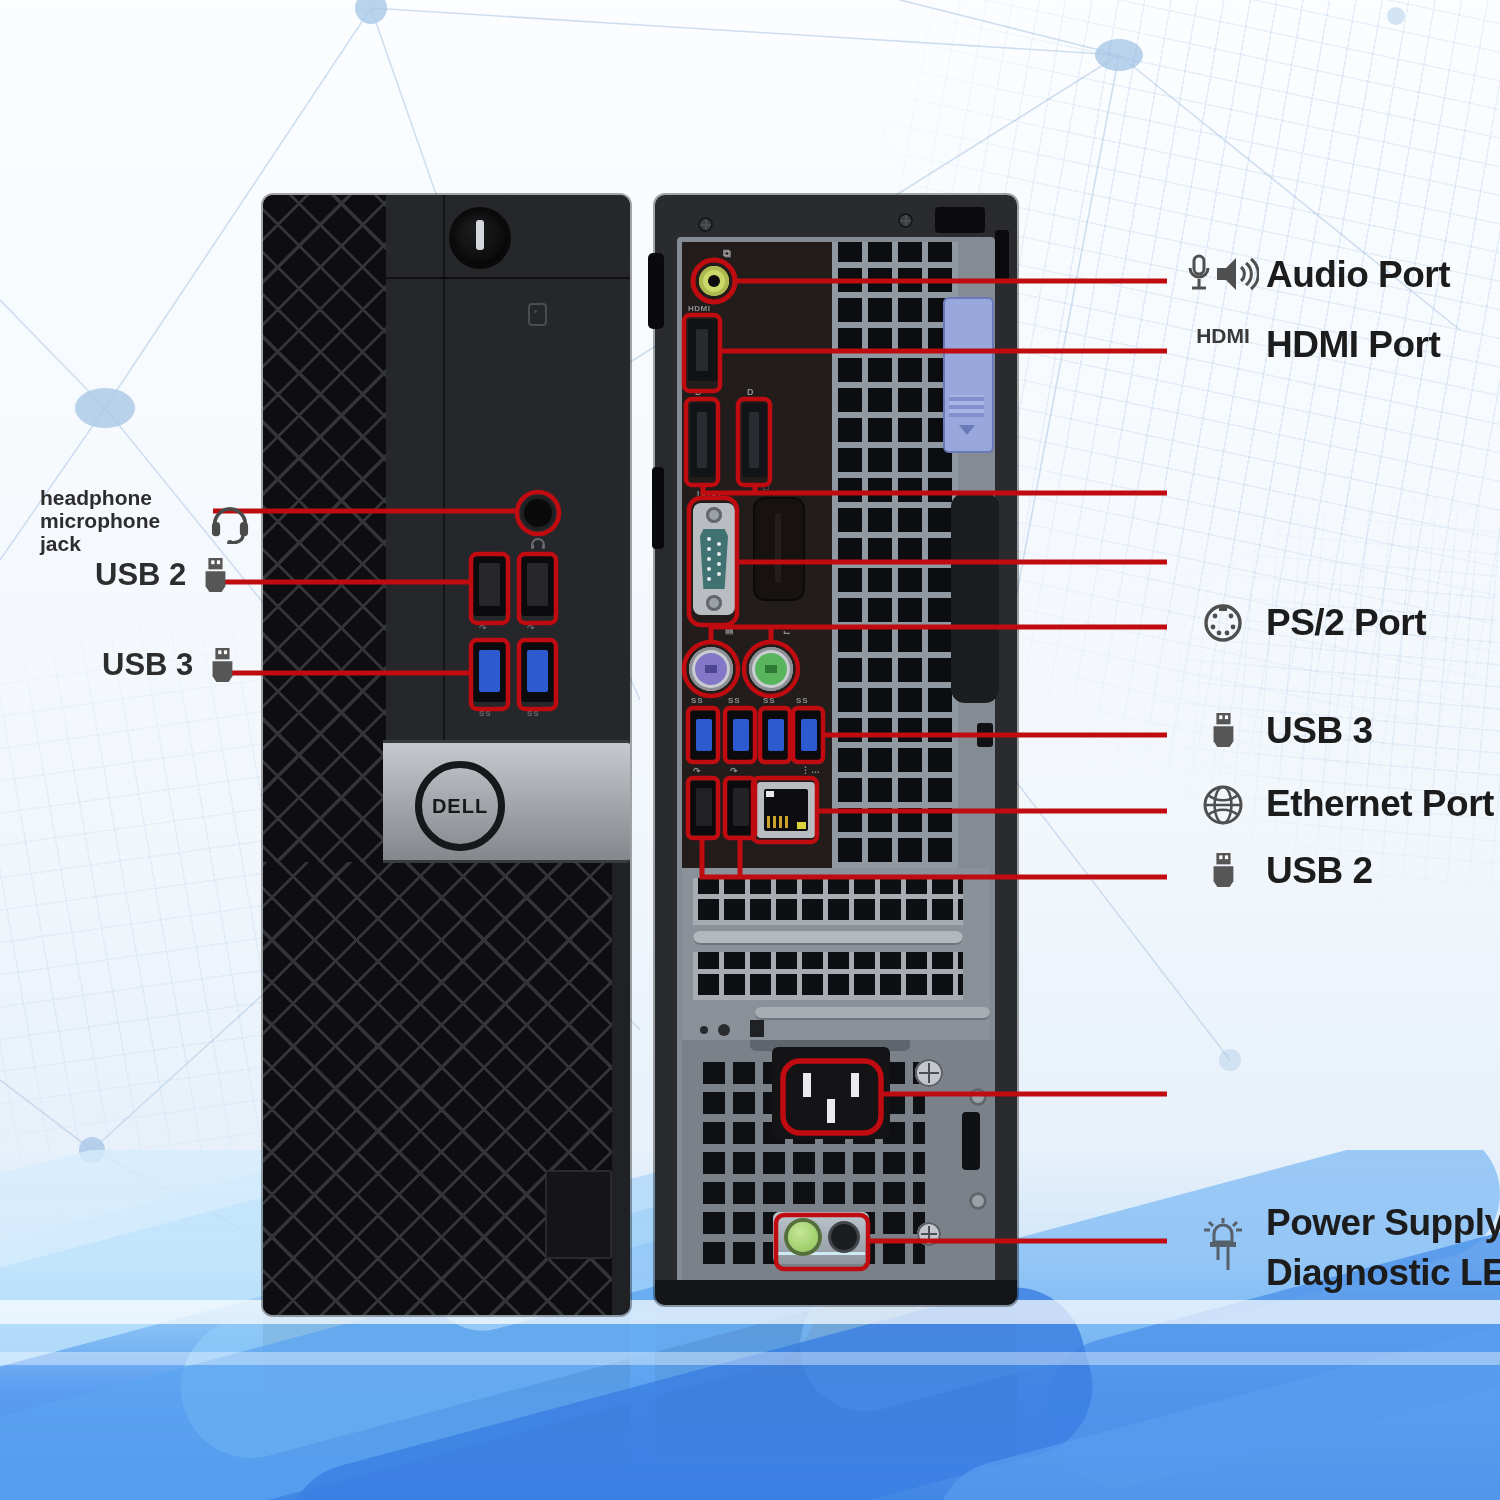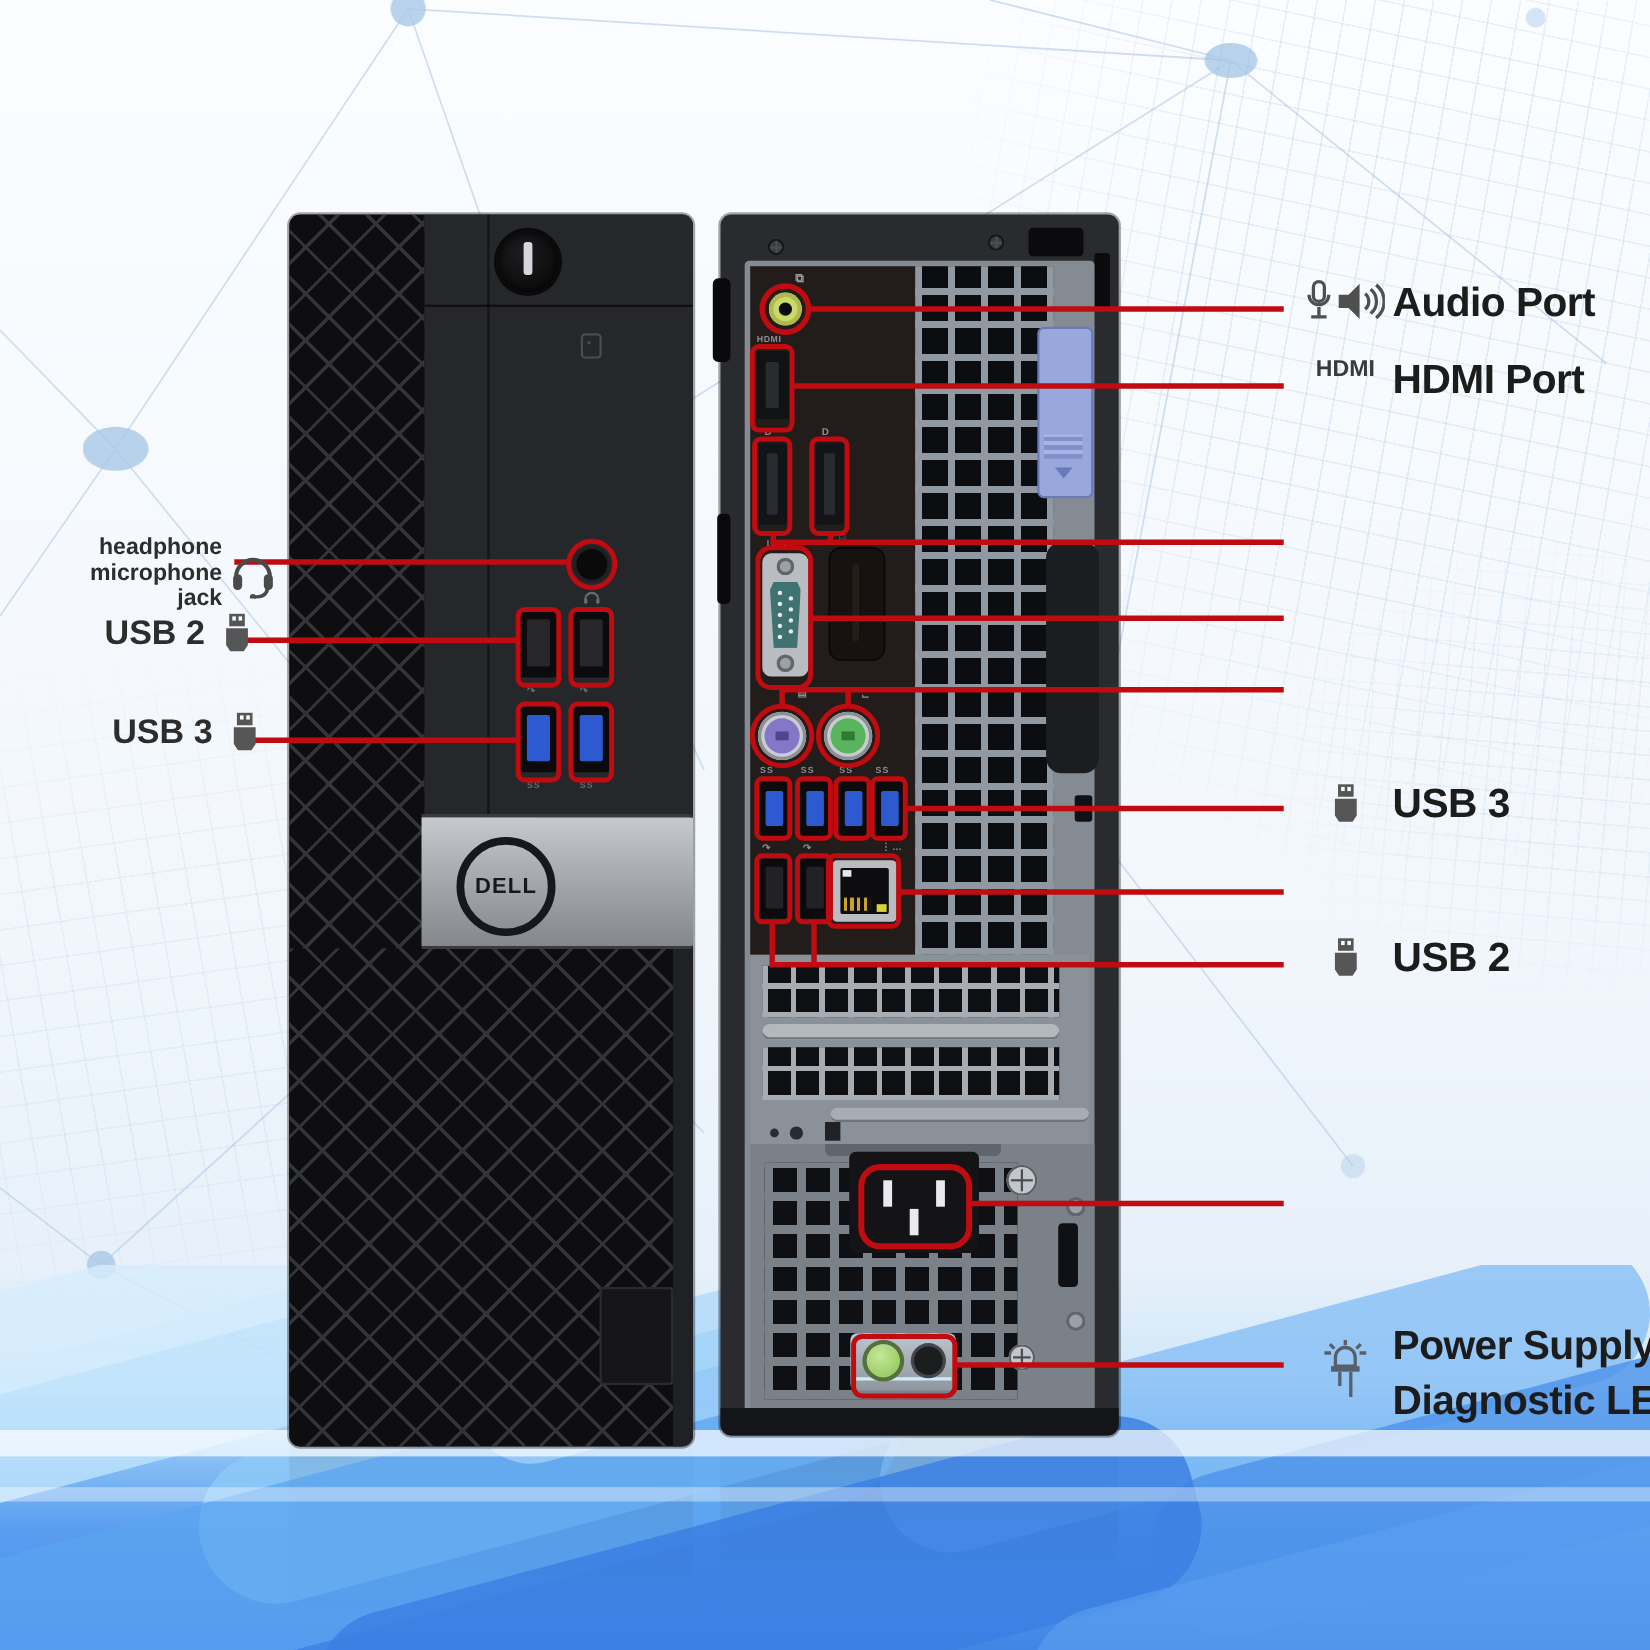--- a/index.html
+++ b/index.html
@@ -373,21 +373,21 @@
 
       <rect x="783" y="1061" width="98" height="72" rx="17" stroke-width="5.5"></rect>
       <path d="M881 1094 H1167" stroke-width="5"></path>
 
       <rect x="776" y="1215" width="92" height="54" rx="8" stroke-width="4.5"></rect>
       <path d="M868 1241 H1167" stroke-width="5"></path>
     </g>
   </svg>
 
   <div class="abs" style="left:40px;top:486px;z-index:9;display:flex;align-items:center;">
-    <div class="leftlbl" style="width:162px;text-align:right;font-size:21px;line-height:1.1;">
+    <div class="leftlbl" style="width:162px;font-size:21px;line-height:1.1;">
       <div>headphone</div>
       <div>microphone jack</div>
     </div>
     <svg width="44" height="46" viewBox="0 0 40 42" style="margin-left:6px;">
       <path d="M6 24 A14 14 0 0 1 34 24" fill="none" stroke="#4a4a4a" stroke-width="3.4"></path>
       <rect x="3.5" y="22" width="7.5" height="13" rx="3.5" fill="#4a4a4a"></rect>
       <rect x="29" y="22" width="7.5" height="13" rx="3.5" fill="#4a4a4a"></rect>
       <path d="M32 34 q-1 7 -11 7" fill="none" stroke="#4a4a4a" stroke-width="3"></path>
       <circle cx="20" cy="41" r="2.6" fill="#4a4a4a"></circle>
     </svg>
@@ -429,33 +429,61 @@
 
   <div class="lblrow" style="left:1180px;top:324px;">
     <div class="iconbox">
         <span class="hdmi-logo">HDMI</span>
       </div>
     <span class="lbltext">HDMI Port</span>
   </div>
 
 
 
+  <div class="lblrow" style="left:1180px;top:602px;">
+    <div class="iconbox">
+      <svg width="42" height="42" viewBox="0 0 42 42">
+        <circle cx="21" cy="21" r="17" fill="none" stroke="#4f4f4f" stroke-width="3.4"></circle>
+        <g fill="#4f4f4f">
+            <circle cx="13" cy="14" r="2.4"></circle>
+            <circle cx="29" cy="14" r="2.4"></circle>
+            <circle cx="11" cy="25" r="2.4"></circle>
+            <circle cx="31" cy="25" r="2.4"></circle>
+            <circle cx="17" cy="31" r="2.4"></circle>
+            <circle cx="25" cy="31" r="2.4"></circle>
+          </g>
+        <rect x="17" y="4" width="8" height="5" fill="#4f4f4f"></rect>
+      </svg>
+    </div>
+    <span class="lbltext">PS/2 Port</span>
+  </div>
 
   <div class="lblrow" style="left:1180px;top:710px;">
     <div class="iconbox">
       <svg width="34" height="40" viewBox="0 0 36 40">
         <rect x="11" y="2" width="15" height="12" fill="#565656"></rect>
         <rect x="14" y="4.5" width="3.4" height="4" fill="#fff"></rect>
           <rect x="20" y="4.5" width="3.4" height="4" fill="#fff"></rect>
         <path d="M8 16 h21 v16 l-4 6 h-13 l-4 -6 z" fill="#565656"></path>
       </svg>
     </div>
     <span class="lbltext">USB 3</span>
   </div>
 
+  <div class="lblrow" style="left:1180px;top:783px;">
+    <div class="iconbox">
+      <svg width="44" height="44" viewBox="0 0 44 44">
+        <circle cx="22" cy="22" r="18" fill="none" stroke="#4f4f4f" stroke-width="3"></circle>
+        <ellipse cx="22" cy="22" rx="8.5" ry="18" fill="none" stroke="#4f4f4f" stroke-width="2.6"></ellipse>
+        <line x1="4" y1="22" x2="40" y2="22" stroke="#4f4f4f" stroke-width="2.6"></line>
+        <path d="M7 12 a24 24 0 0 0 30 0 M7 32 a24 24 0 0 1 30 0" fill="none" stroke="#4f4f4f" stroke-width="2.6"></path>
+      </svg>
+    </div>
+    <span class="lbltext">Ethernet Port</span>
+  </div>
 
   <div class="lblrow" style="left:1180px;top:850px;">
     <div class="iconbox">
       <svg width="34" height="40" viewBox="0 0 36 40">
         <rect x="11" y="2" width="15" height="12" fill="#565656"></rect>
         <rect x="14" y="4.5" width="3.4" height="4" fill="#fff"></rect>
           <rect x="20" y="4.5" width="3.4" height="4" fill="#fff"></rect>
         <path d="M8 16 h21 v16 l-4 6 h-13 l-4 -6 z" fill="#565656"></path>
       </svg>
     </div>

